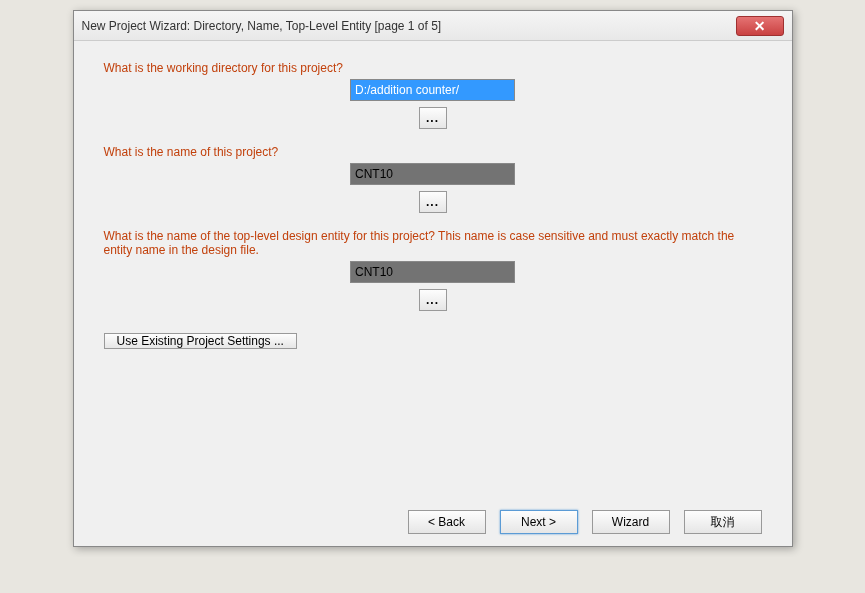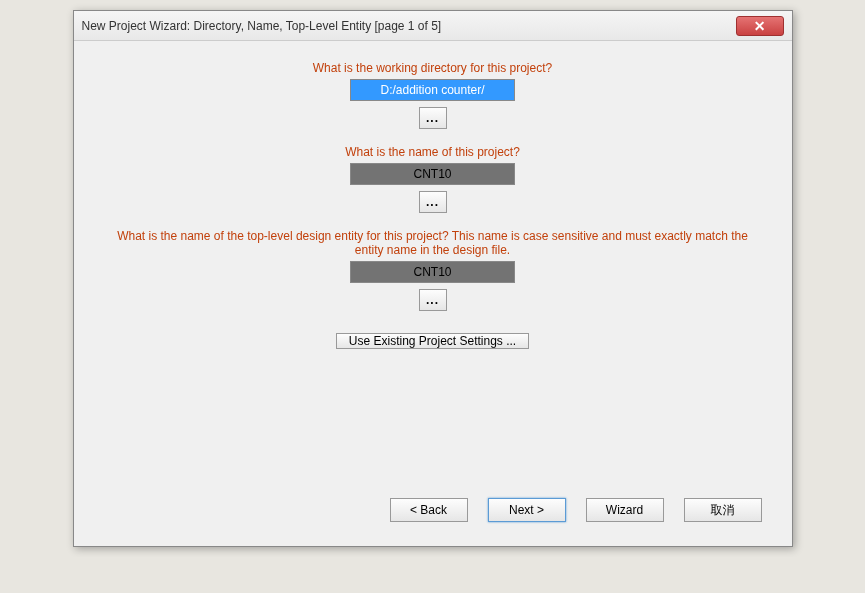--- a/index.html
+++ b/index.html
@@ -1,19 +1,18 @@
 <!DOCTYPE html>
 <html><head>
   <meta charset="utf-8">
   <style>
     * {
       box-sizing: border-box;
       margin: 0;
       padding: 0;
-      text-align: center;
     }
     body {
       background: #e8e6e0;
       font-family: Tahoma, Arial, sans-serif;
       font-size: 12px;
       padding: 10px;
     }
     .window {
       width: 720px;
       margin: 0 auto;
@@ -97,24 +96,24 @@
     .existing-btn {
       margin-top: 6px;
       padding: 0 12px;
       background: linear-gradient(to bottom, #fdfdfd, #e6e6e6);
       border: 1px solid #999;
       cursor: pointer;
       font-size: 12px;
     }
     .footer {
       position: absolute;
-      bottom: 24px;
+      bottom: 12px;
       right: 30px;
       display: flex;
-      gap: 20px;
+      gap: 14px;
     }
     .footer-btn {
       min-width: 78px;
       height: 24px;
       background: linear-gradient(to bottom, #fdfdfd, #e6e6e6);
       border: 1px solid #999;
       cursor: pointer;
       font-size: 12px;
       font-family: Tahoma, Arial, sans-serif;
       padding: 2px 10px;

